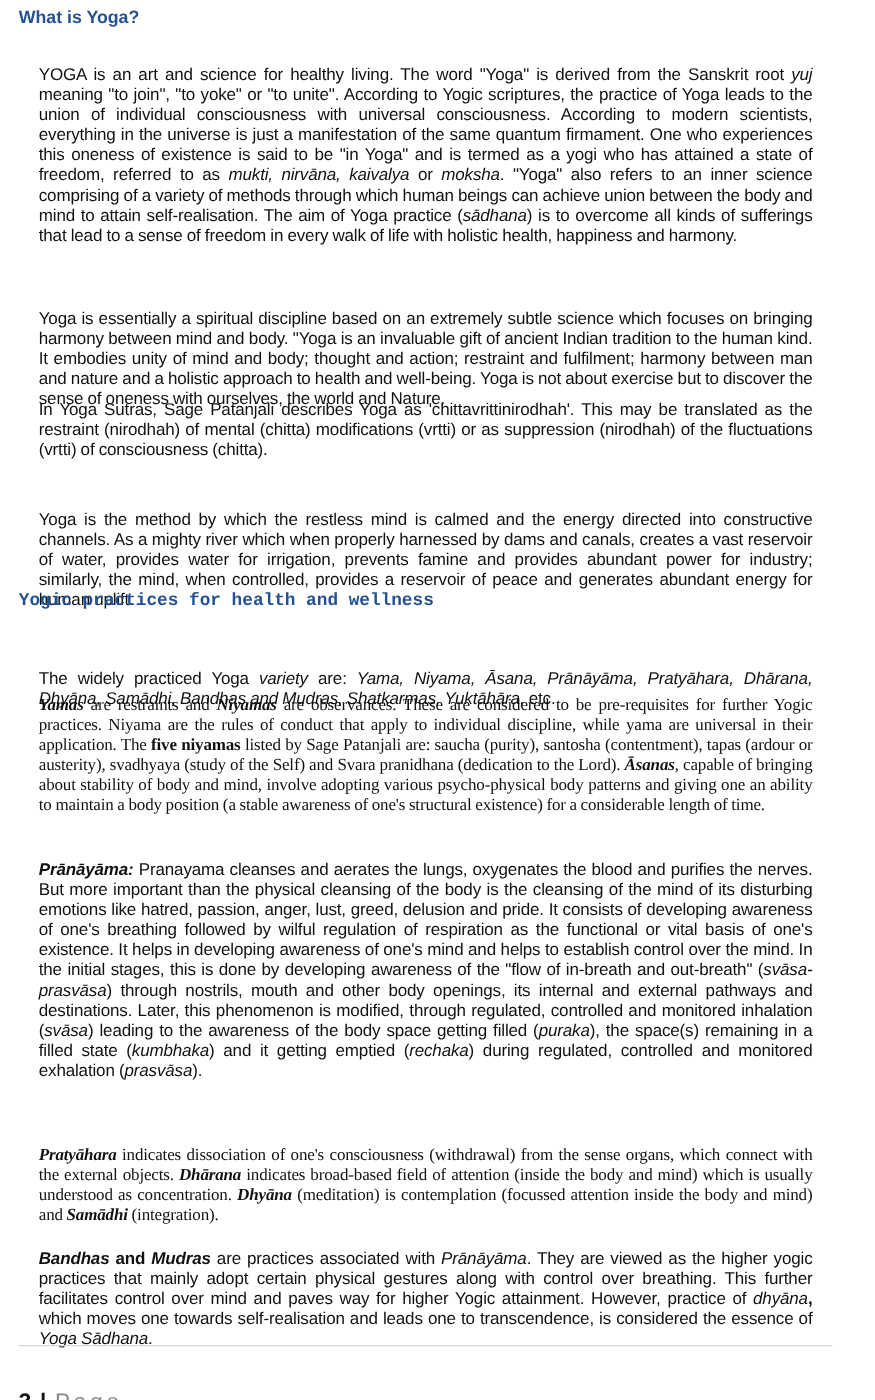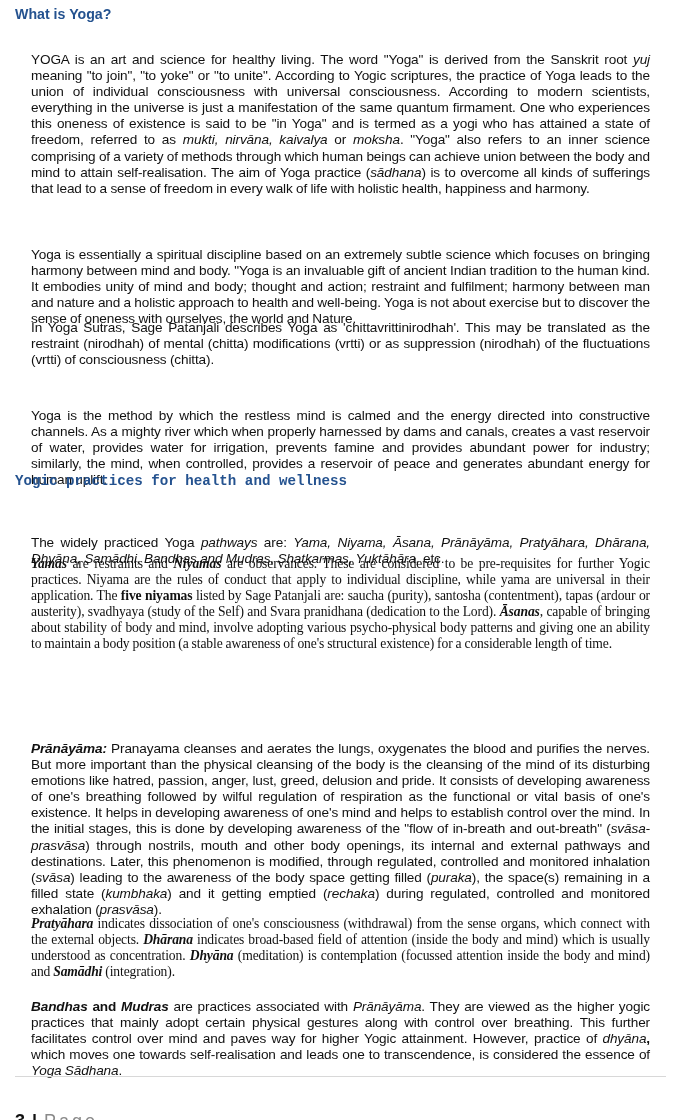--- a/index.html
+++ b/index.html
@@ -18,21 +18,21 @@
     text-align: justify; letter-spacing: -0.12px; word-spacing: -0.3px;
   }
   .h1 { position: absolute; top: 5px; }
   .p1 { position: absolute; top: 36px; }
   .p2 { position: absolute; top: 231px; }
   .p3 { position: absolute; top: 304px; }
   .p4 { position: absolute; top: 392px; }
   .h2b { position: absolute; top: 472px; font-family: Liberation Mono, monospace; }
   .p5 { position: absolute; top: 519px; }
   .p6 { position: absolute; top: 540px; font-family: Liberation Serif, serif; }
-  .p7 { position: absolute; top: 725px; }
+  .p7 { position: absolute; top: 672px; }
   .p8 { position: absolute; top: 900px; font-family: Liberation Serif, serif; }
   .p9 { position: absolute; top: 983px; }
   .footer-rule { position: absolute; left: 15px; top: 1076px; width: 651px; height: 1px; background: #d8d8d8; }
   .footer {
     position: absolute; left: 15px; top: 1081px;
     font-family: "Liberation Sans", sans-serif; font-size: 18px; line-height: 16px; margin-top: 32px;
   }
   .footer .num { font-weight: bold; color: #111; }
   .footer .sep { font-weight: bold; color: #111; margin: 0 2px; }
   .footer .pg { color: #8a8a8a; letter-spacing: 3px; }
@@ -41,21 +41,21 @@
 <body>
 
 <div class="page">
   <h2 class="h1">What is Yoga?</h2>
   <p class="p1"><span>YOGA is an art and science for healthy living. The word "Yoga" is derived from the Sanskrit root </span><span style="font-style: italic;">yuj</span><span> meaning "to join", "to yoke" or "to unite". According to Yogic scriptures, the practice of Yoga leads to the union of individual consciousness with universal consciousness. According to modern scientists, everything in the universe is just a manifestation of the same quantum firmament. One who experiences this oneness of existence is said to be "in Yoga" and is termed as a yogi who has attained a state of freedom, referred to as </span><span style="font-style: italic;">mukti, nirvāna, kaivalya</span><span> or </span><span style="font-style: italic;">moksha</span><span>. "Yoga" also refers to an inner science comprising of a variety of methods through which human beings can achieve union between the body and mind to attain self-realisation. The aim of Yoga practice (</span><span style="font-style: italic;">sādhana</span><span>) is to overcome all kinds of sufferings that lead to a sense of freedom in every walk of life with holistic health, happiness and harmony.</span></p>
   <p class="p2"><span>Yoga is essentially a spiritual discipline based on an extremely subtle science which focuses on bringing harmony between mind and body. "Yoga is an invaluable gift of ancient Indian tradition to the human kind. It embodies unity of mind and body; thought and action; restraint and fulfilment; harmony between man and nature and a holistic approach to health and well-being. Yoga is not about exercise but to discover the sense of oneness with ourselves, the world and Nature.</span></p>
   <p class="p3"><span>In Yoga Sutras, Sage Patanjali describes Yoga as 'chittavrittinirodhah'. This may be translated as the restraint (nirodhah) of mental (chitta) modifications (vrtti) or as suppression (nirodhah) of the fluctuations (vrtti) of consciousness (chitta).</span></p>
   <p class="p4"><span>Yoga is the method by which the restless mind is calmed and the energy directed into constructive channels. As a mighty river which when properly harnessed by dams and canals, creates a vast reservoir of water, provides water for irrigation, prevents famine and provides abundant power for industry; similarly, the mind, when controlled, provides a reservoir of peace and generates abundant energy for human uplift.</span></p>
 
   <h2 class="h2b">Yogic practices for health and wellness</h2>
-  <p class="p5"><span>The widely practiced Yoga </span><span style="font-style: italic;">pathways</span><span> are: </span><span style="font-style: italic;">Yama, Niyama, Āsana, Prānāyāma, Pratyāhara, Dhārana, Dhyāna, Samādhi, Bandhas and Mudras, Shatkarmas, Yuktāhāra,</span><span> etc.</span></p>
+  <p class="p5"><span>The widely practiced Yoga </span><span style="font-style: italic;">variety</span><span> are: </span><span style="font-style: italic;">Yama, Niyama, Āsana, Prānāyāma, Pratyāhara, Dhārana, Dhyāna, Samādhi, Bandhas and Mudras, Shatkarmas, Yuktāhāra,</span><span> etc.</span></p>
   <p class="p6"><span style="font-weight: bold; font-style: italic;">Yamas</span><span> are restraints and </span><span style="font-weight: bold; font-style: italic;">Niyamas</span><span> are observances. These are considered to be pre-requisites for further Yogic practices. Niyama are the rules of conduct that apply to individual discipline, while yama are universal in their application. The </span><span style="font-weight: bold;">five niyamas</span><span> listed by Sage Patanjali are: saucha (purity), santosha (contentment), tapas (ardour or austerity), svadhyaya (study of the Self) and Svara pranidhana (dedication to the Lord). </span><span style="font-weight: bold; font-style: italic;">Āsanas</span><span>, capable of bringing about stability of body and mind, involve adopting various psycho-physical body patterns and giving one an ability to maintain a body position (a stable awareness of one's structural existence) for a considerable length of time.</span></p>
   <p class="p7"><span style="font-weight: bold; font-style: italic;">Prānāyāma:</span><span> Pranayama cleanses and aerates the lungs, oxygenates the blood and purifies the nerves. But more important than the physical cleansing of the body is the cleansing of the mind of its disturbing emotions like hatred, passion, anger, lust, greed, delusion and pride. It consists of developing awareness of one's breathing followed by wilful regulation of respiration as the functional or vital basis of one's existence. It helps in developing awareness of one's mind and helps to establish control over the mind. In the initial stages, this is done by developing awareness of the "flow of in-breath and out-breath" (</span><span style="font-style: italic;">svāsa-prasvāsa</span><span>) through nostrils, mouth and other body openings, its internal and external pathways and destinations. Later, this phenomenon is modified, through regulated, controlled and monitored inhalation (</span><span style="font-style: italic;">svāsa</span><span>) leading to the awareness of the body space getting filled (</span><span style="font-style: italic;">puraka</span><span>), the space(s) remaining in a filled state (</span><span style="font-style: italic;">kumbhaka</span><span>) and it getting emptied (</span><span style="font-style: italic;">rechaka</span><span>) during regulated, controlled and monitored exhalation (</span><span style="font-style: italic;">prasvāsa</span><span>).</span></p>
   <p class="p8"><span style="font-weight: bold; font-style: italic;">Pratyāhara</span><span> indicates dissociation of one's consciousness (withdrawal) from the sense organs, which connect with the external objects.  </span><span style="font-weight: bold; font-style: italic;">Dhārana</span><span> indicates broad-based field of attention (inside the body and mind) which is usually understood as concentration.  </span><span style="font-weight: bold; font-style: italic;">Dhyāna</span><span> (meditation) is contemplation (focussed attention inside the body and mind) and </span><span style="font-weight: bold; font-style: italic;">Samādhi</span><span> (integration).</span></p>
   <p class="p9"><span style="font-weight: bold; font-style: italic;">Bandhas</span><span style="font-weight: bold;"> and </span><span style="font-weight: bold; font-style: italic;">Mudras</span><span> are practices associated with </span><span style="font-style: italic;">Prānāyāma</span><span>. They are viewed as the higher yogic practices that mainly adopt certain physical gestures along with control over breathing. This further facilitates control over mind and paves way for higher Yogic attainment. However, practice of </span><span style="font-style: italic;">dhyāna</span><span style="font-weight: bold;">,</span><span> which moves one towards self-realisation and leads one to transcendence, is considered the essence of </span><span style="font-style: italic;">Yoga Sādhana</span><span>.</span></p>
 </div>
 
 <div class="footer-rule"></div>
 <div class="footer">
   <span class="num">3</span>
   <span class="sep">|</span>

